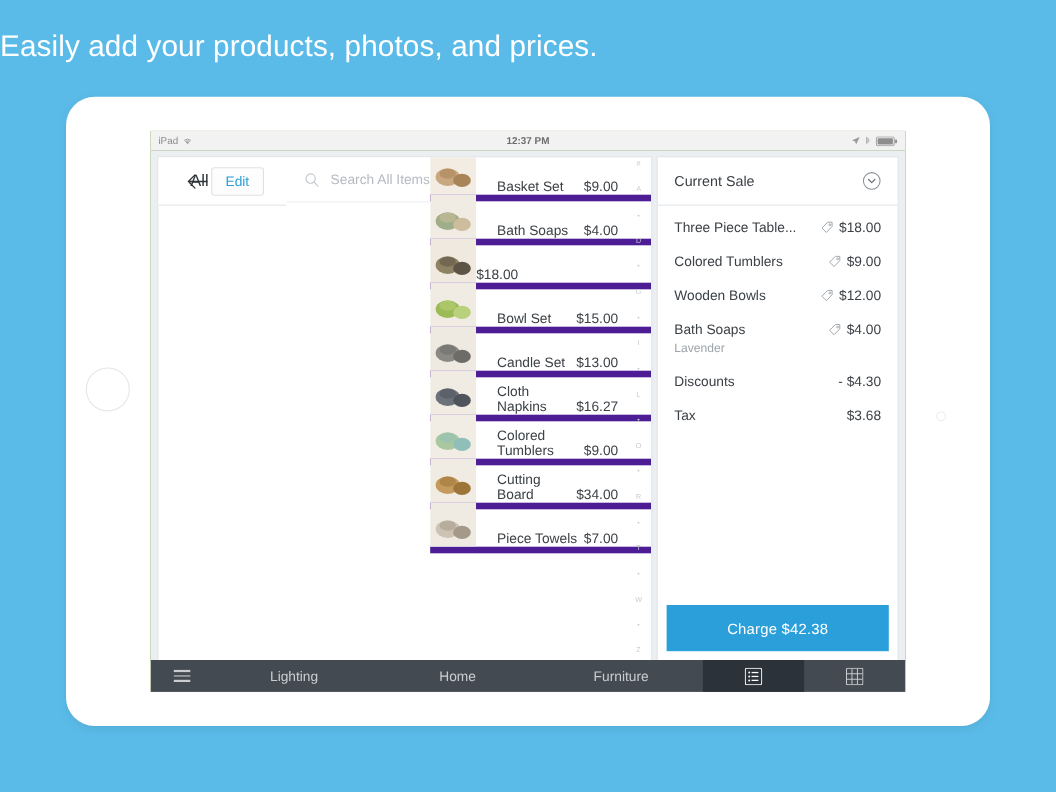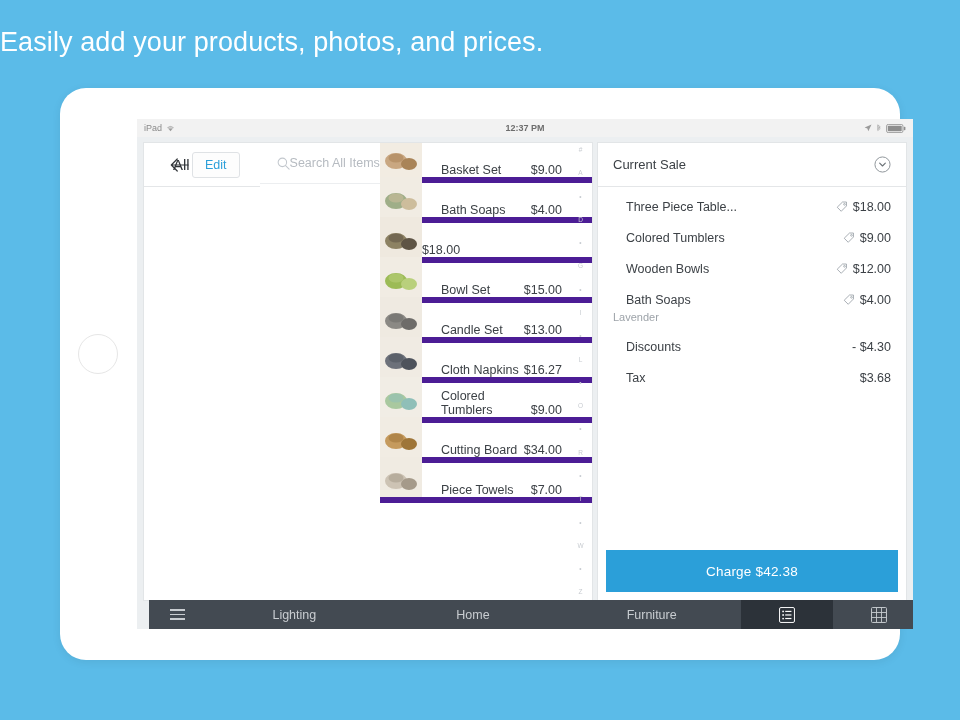--- a/index.html
+++ b/index.html
@@ -63,21 +63,21 @@
     border: 1px solid #ececec;
     border-radius: 50%;
     box-sizing: border-box;
   }
 
   
   .screen {
     position: absolute;
     left: 77px;
     top: 31px;
-    width: 776px;
+    width: 686px;
     height: 510px;
     background: #4d7c0f;
     overflow: hidden;
   }
 
   
   .statusbar {
     position: relative;
     height: 18px;
     background: #f2f2f2;
@@ -183,20 +183,21 @@
   }
 
   
   .searchbar {
     height: 40px;
     min-height: 40px;
     border-bottom: 1px solid #eceef0;
     display: flex;
     align-items: center;
     padding-left: 17px;
+    gap: 11px;
     background: #fff;
   }
   .search-ph {
     font-size: 12.5px;
     color: #b6bbc1;
   }
 
   
   .itemlist {
     flex: 1;
@@ -273,21 +274,20 @@
   .cart-row {
     display: flex;
     align-items: flex-start;
     padding: 11px 15px 6px 15px;
     box-sizing: border-box;
   }
   .cart-label { flex: 1; }
   .cart-name {
     font-size: 12.5px;
     color: #3c4146;
-    margin-left: 13px;
   }
   .cart-sub {
     font-size: 11px;
     color: #9da3a9;
     margin-top: 4px;
   }
   .cart-amt {
     font-size: 12.5px;
     color: #3c4146;
     display: flex;
@@ -307,21 +307,21 @@
     border: none;
     font-size: 13.5px;
     font-family: "Liberation Sans", sans-serif;
     cursor: pointer;
     letter-spacing: 0.2px;
   }
 
   
   .tabbar {
     position: absolute;
-    left: 12px;
+    left: 0;
     bottom: 0;
     width: 100%;
     height: 29px;
     display: flex;
     background: #434a52;
   }
   .tab {
     display: flex;
     align-items: center;
     justify-content: center;

